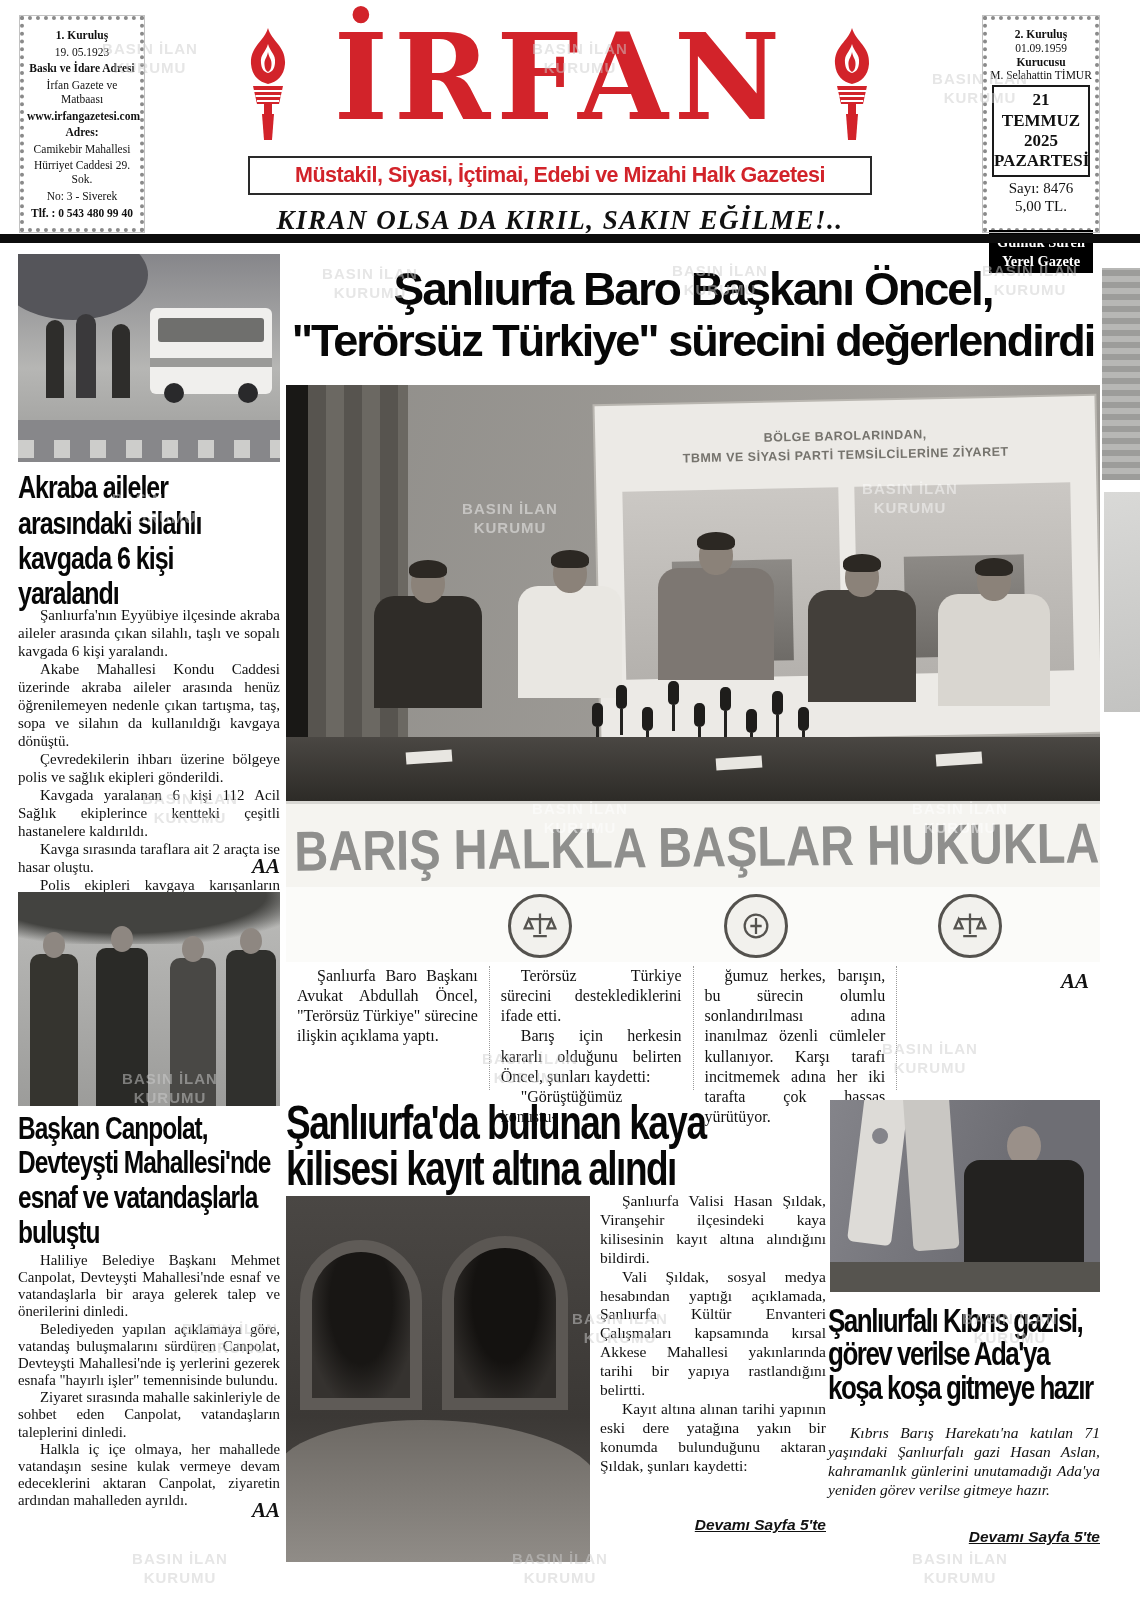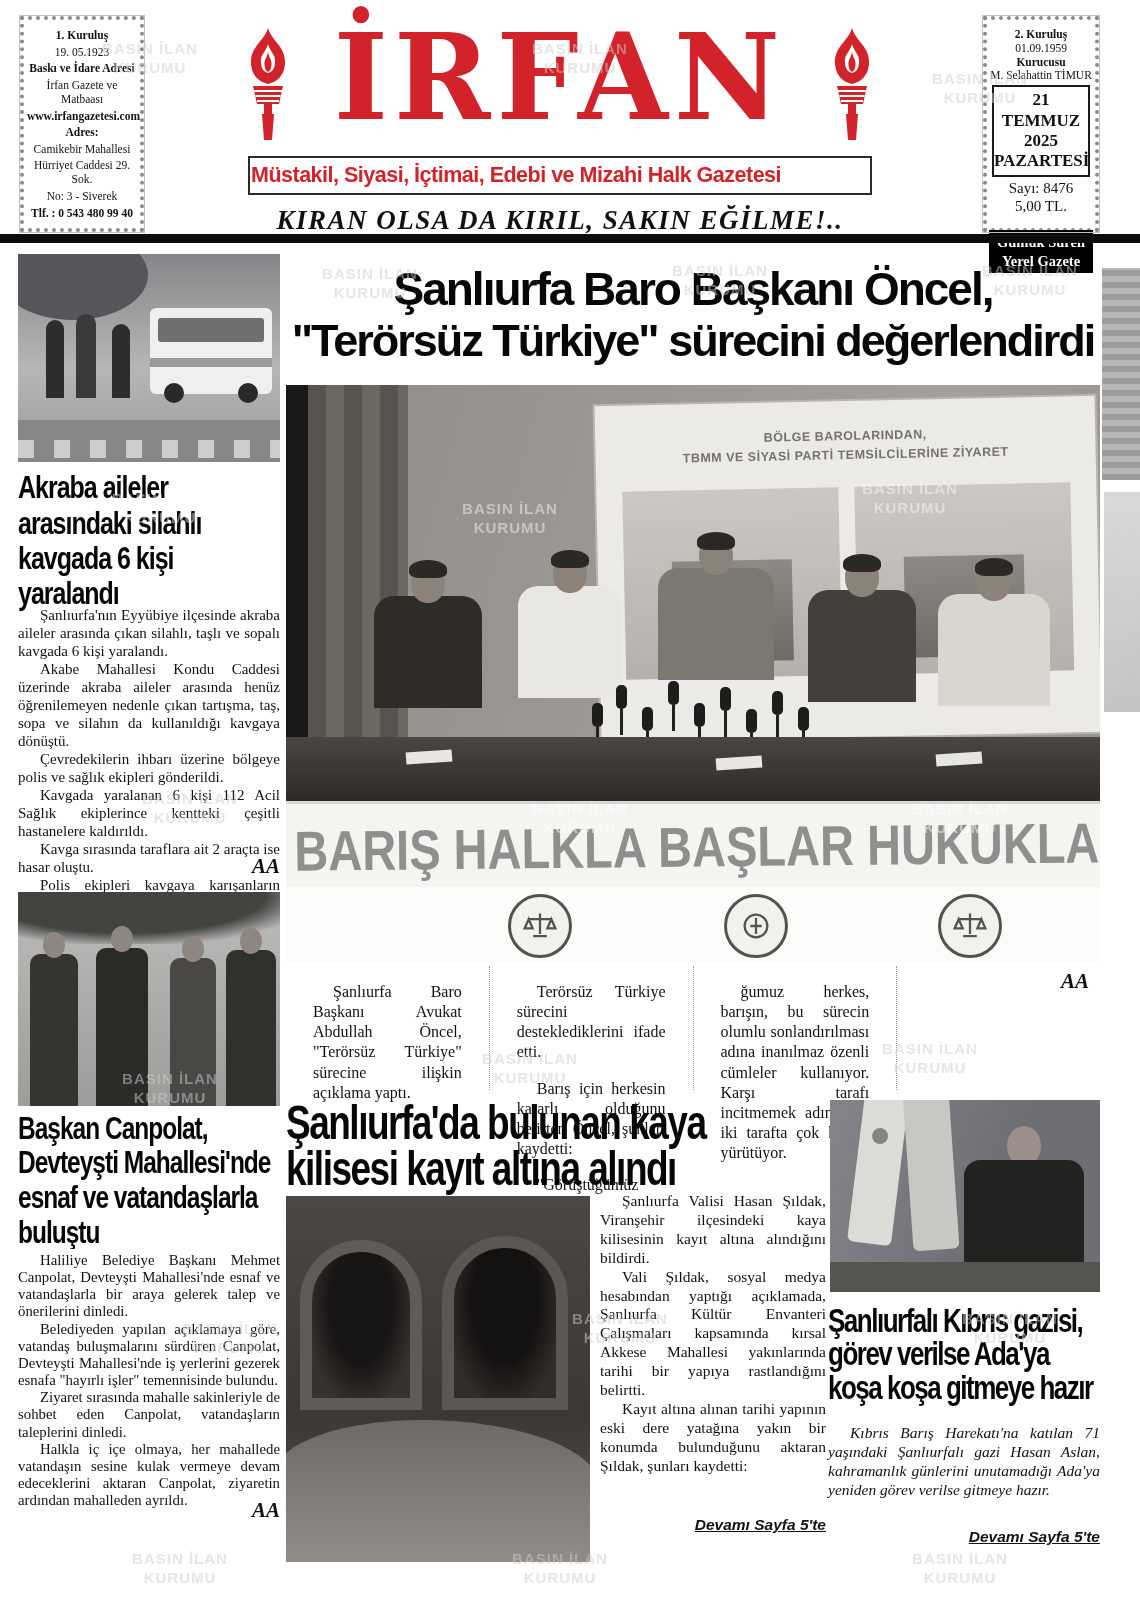--- a/index.html
+++ b/index.html
@@ -21,21 +21,21 @@
   .rbox{left:983px;width:116px;height:216px;font-size:11.5px;line-height:1.2;}
   .datebox{border:2px solid #1a1a1a;margin:2px 2px;padding:3px 0;font-weight:bold;
            font-size:17px;line-height:1.2;font-family:"Liberation Serif",serif;}
   .badge{background:#000;color:#fff;font-weight:bold;font-size:14.5px;line-height:1.3;
          padding:3px 0;margin:15px -1px;}
   .masthead{position:absolute;left:240px;top:18px;width:640px;z-index:2;}
   .mast-row{display:flex;align-items:flex-start;justify-content:space-between;}
   .torch{flex:0 0 56px;margin-top:8px;}
   .mast-title{font-family:"DejaVu Serif",serif;font-weight:bold;font-size:116px;line-height:0.98;
               letter-spacing:6px;text-align:center;flex:1;transform:scaleY(1.04);transform-origin:top;}
-  .subtitle-box{border:2px solid #2a2a2a;margin:6px 8px 0 8px;padding:5px 1px;}
+  .subtitle-box{border:2px solid #2a2a2a;margin:6px 8px 0 8px;text-align:center;padding:5px 1px;}
   .subtitle-box span{font-family:"Liberation Sans",sans-serif;font-weight:bold;font-size:21.5px;
               letter-spacing:-0.5px;}
   .slogan{text-align:center;font-weight:bold;font-style:italic;font-size:27px;margin-top:10px;
           letter-spacing:1.5px;}
   .top-rule{position:absolute;left:0;top:234px;width:1140px;height:9px;background:#0d0d0d;z-index:2;}
 
   
   .hl{font-family:"Liberation Sans",sans-serif;font-weight:bold;color:#070707;
       letter-spacing:-1px;line-height:1.08;}
   .cond{transform:scaleY(1.28);transform-origin:top left;}
@@ -76,21 +76,21 @@
       color:#8f8f8d;white-space:nowrap;letter-spacing:0px;padding-left:8px;
       transform:rotate(-0.6deg) scaleY(1.2);transform-origin:left top;margin-top:14px;}
   .pp-logos{position:absolute;left:0;right:0;top:502px;height:75px;background:#fbfbf9;}
   .seal{position:absolute;top:7px;width:58px;height:58px;border-radius:50%;
       border:3px solid #54524e;background:#f2f1ed;display:flex;align-items:center;justify-content:center;}
 
   
   .cols{display:flex;}
   .col{flex:1;padding:0 11px;font-size:16px;line-height:1.26;}
   .col + .col{border-left:1.5px dotted #9a9a9a;}
-  .col p{margin:16px;text-indent:20px;text-align:justify;}
+  .col p{margin:0;text-indent:20px;text-align:justify;}
 
   
   .sil{position:absolute;background:#2e2d2b;border-radius:10px 10px 0 0;}
   .sil-head{position:absolute;width:22px;height:26px;border-radius:50%;background:#8e8781;}
 
   .frag{background:repeating-linear-gradient(0deg,#9c9c9a 0 6px,#b7b7b5 6px 12px);}
 </style>
 </head>
 <body>
 

